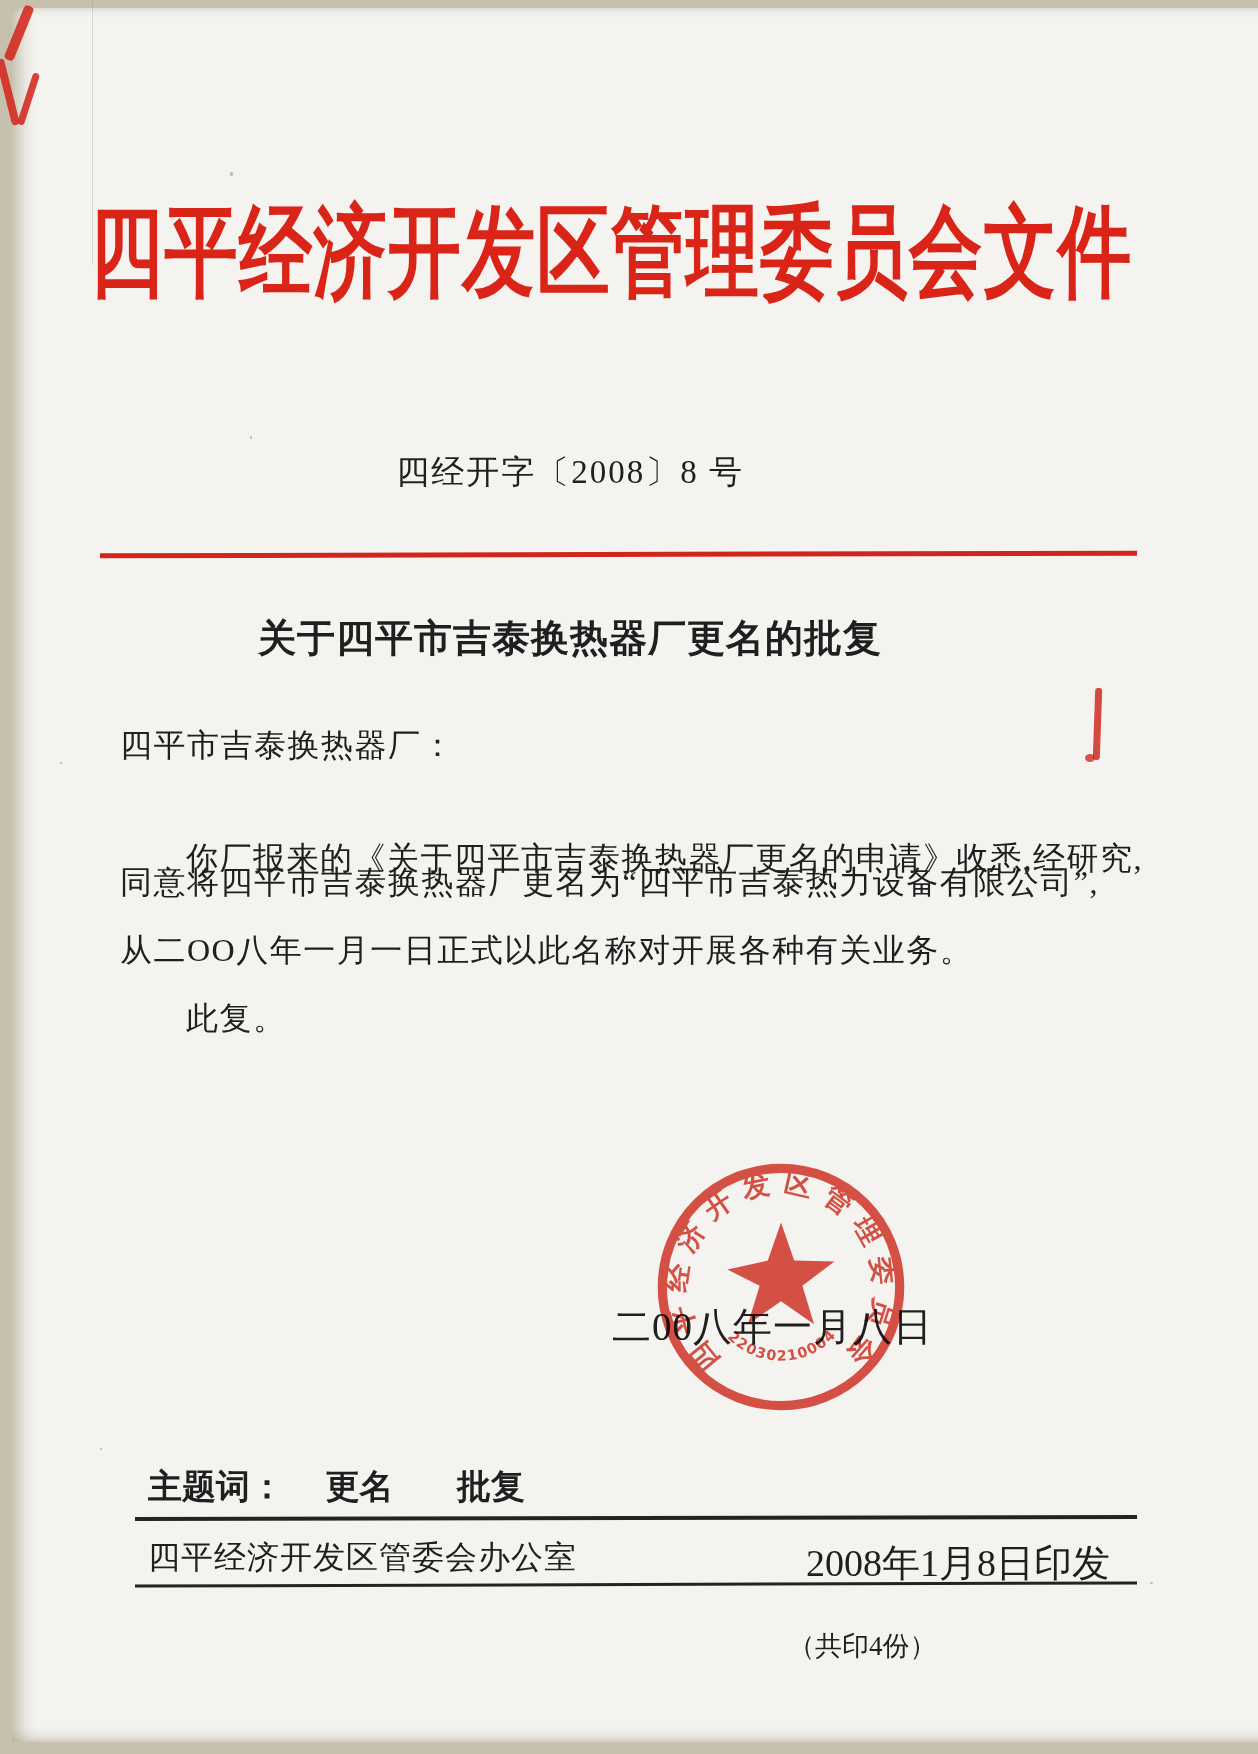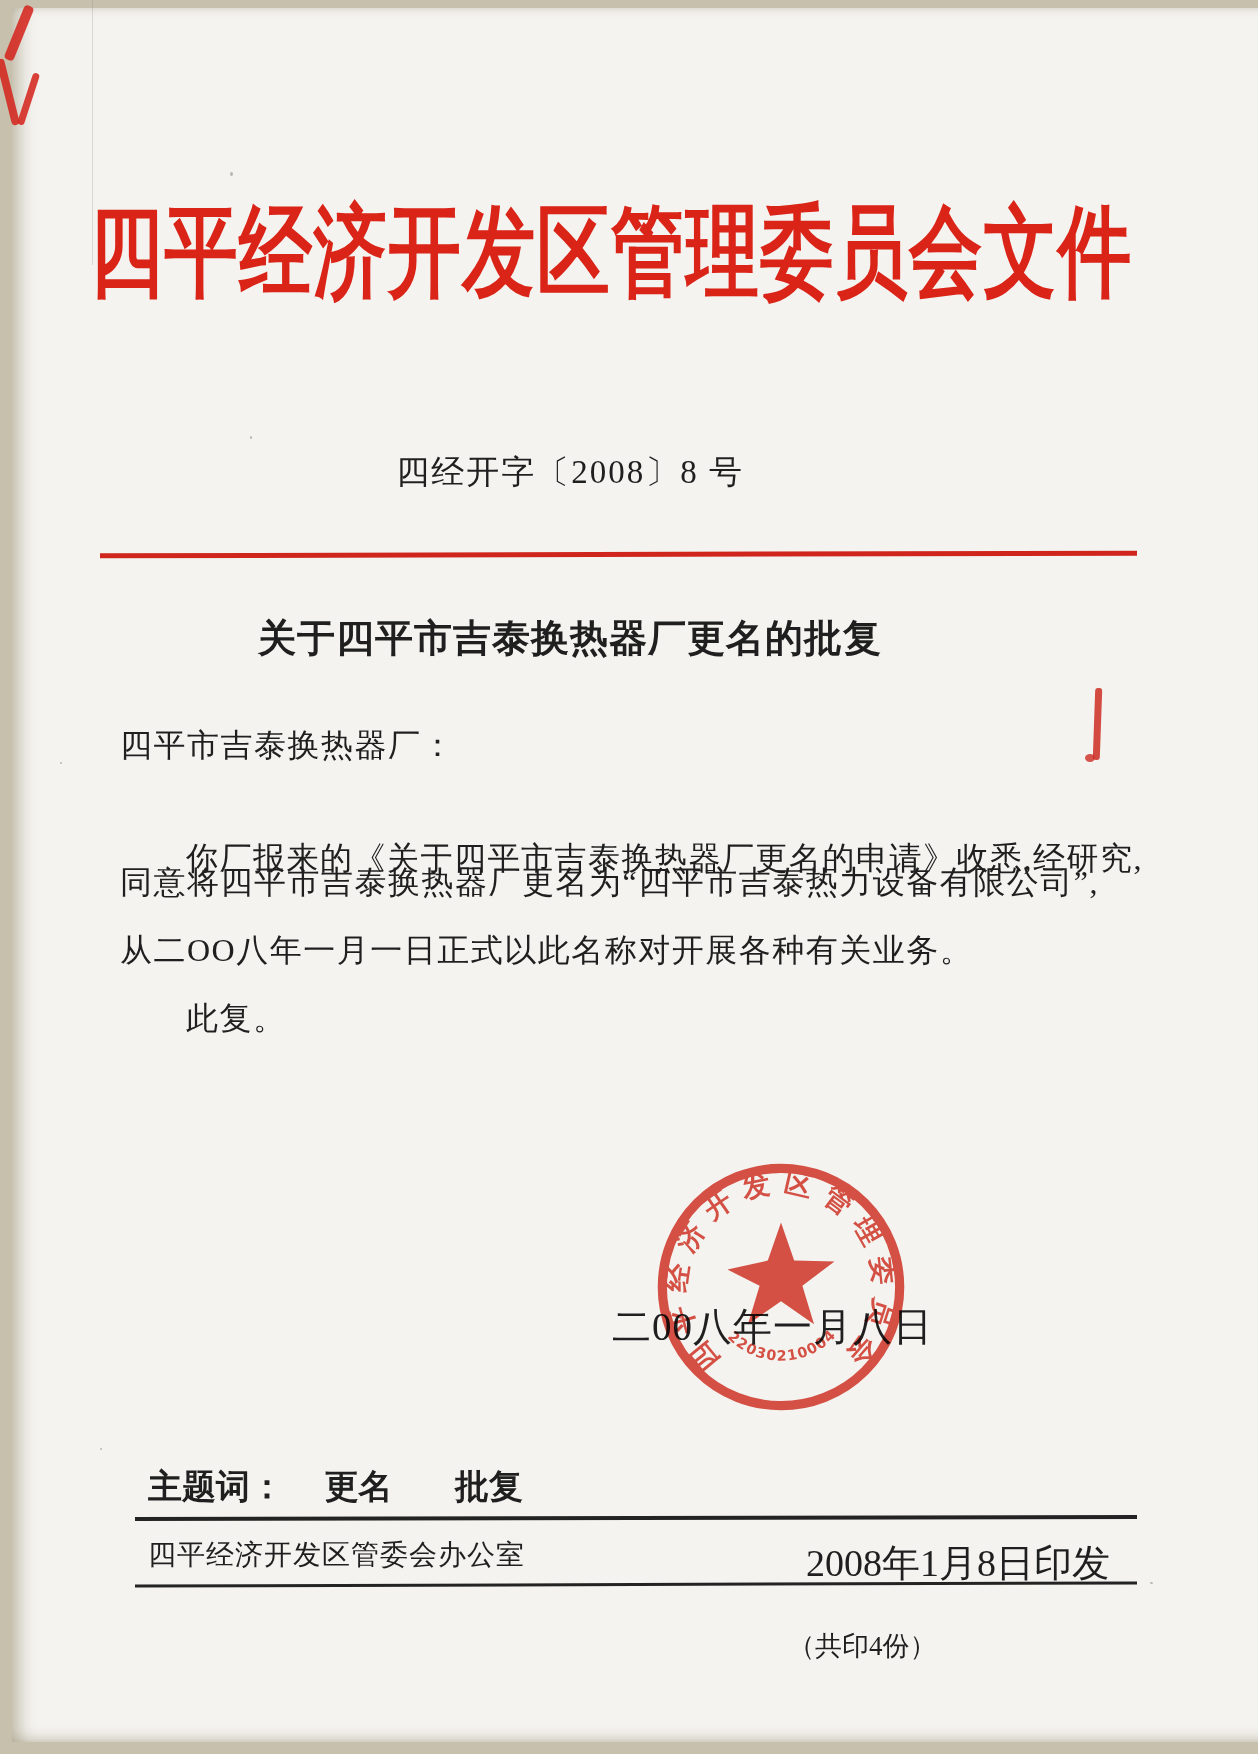--- a/index.html
+++ b/index.html
@@ -26,28 +26,28 @@
   .justify{text-align:justify;text-align-last:justify;}
   .indent{text-indent:66px;}
   .salutation{top:725px;}
   .bl0{top:794px;margin-top:44px;}
   .bl1{top:862px;}
   .bl2{top:930px;}
   .bl3{top:998px;}
   .date-line{left:612px;top:1300px;font-size:39px;letter-spacing:1px;z-index:2;}
   .seal{left:648px;top:1154px;width:266px;height:266px;z-index:5;opacity:.87;
         mix-blend-mode:multiply;}
-  .keywords{left:148px;top:1464px;font-family:Liberation Serif, serif;
+  .keywords{left:148px;top:1464px;font-family:Liberation Sans, sans-serif;
             font-weight:700;font-size:34px;}
   .kw{margin-left:32px;}
   .kw2{margin-left:54px;}
   .foot-rule{left:135px;width:1002px;background:#232323;}
   .fr1{top:1516px;height:4px;transform:rotate(-0.12deg);}
   .fr2{top:1583px;height:3px;transform:rotate(-0.18deg);}
-  .office{left:148px;top:1536px;font-size:28px;letter-spacing:1px;}
+  .office{left:148px;top:1536px;font-size:32px;letter-spacing:1px;}
   .print-date{left:806px;top:1538px;font-size:38px;}
   .copies{left:788px;top:1628px;font-size:27px;}
   .red-mark{background:#d4271f;border-radius:4px;opacity:.88;}
   .rm1{left:14px;top:4px;width:10px;height:58px;transform:rotate(22deg);}
   .rm2{left:4px;top:58px;width:8px;height:68px;transform:rotate(-14deg);}
   .rm3{left:25px;top:72px;width:7px;height:54px;transform:rotate(18deg);}
   .streak{left:1094px;top:688px;width:7px;height:72px;background:#cc2b22;border-radius:3px;
           transform:rotate(2deg);opacity:.85;}
   .streak-dot{left:1085px;top:754px;width:10px;height:8px;background:#cc2b22;
               border-radius:50%;opacity:.8;}

